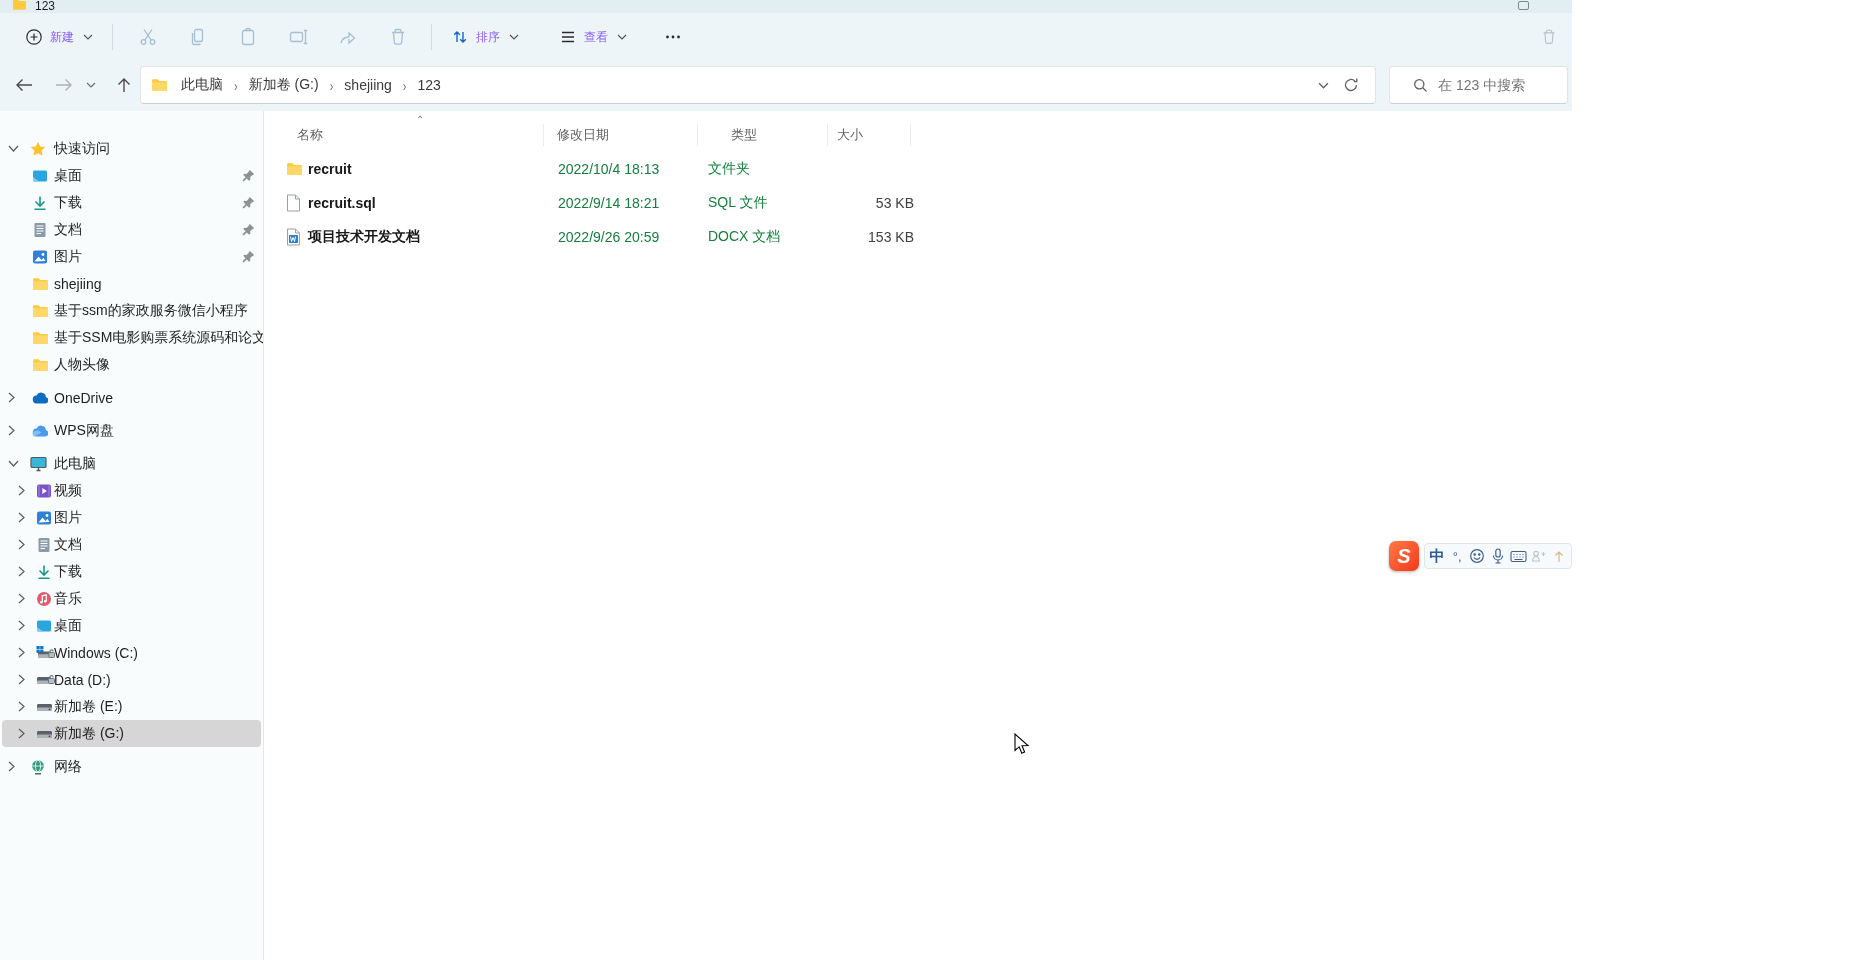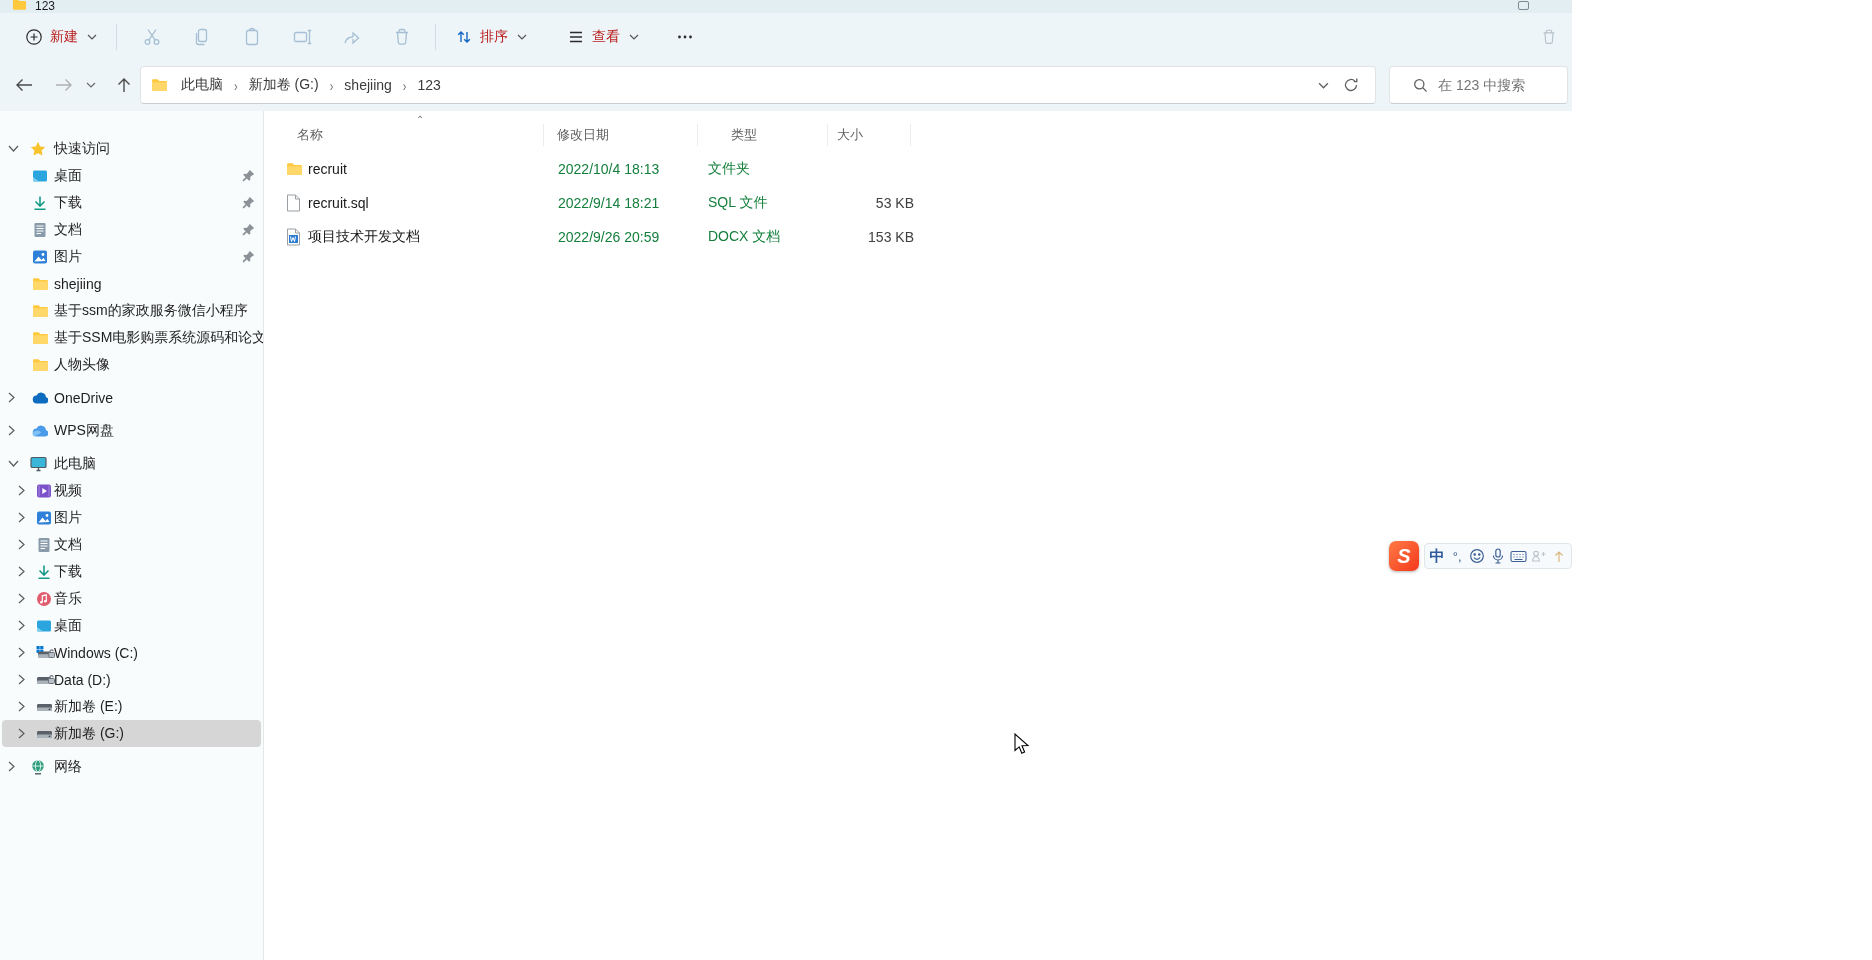--- a/index.html
+++ b/index.html
@@ -12,21 +12,21 @@
   .tab { position:absolute; left:6px; top:0; display:flex; align-items:flex-start; gap:8px; padding:0 6px; }
   .tab .ticon { margin-top:-2px; }
   .tab .tlabel { font-size:12px; color:#1b1b1b; margin-top:-1px; }
   .restore-part { position:absolute; left:1518px; top:1px; width:11px; height:9px; border:1px solid #7b8a91; border-radius:2px; background:transparent; }
 
   .chrome { position:absolute; left:0; top:13px; width:1572px; height:98px; background:#edf5f8; }
 
   
   .toolbar { position:absolute; left:0; top:1px; width:100%; height:46px; display:flex; align-items:center; }
   .tb-btn { display:flex; align-items:center; gap:7px; padding:6px 9px; border-radius:5px; cursor:default; }
-  .tb-label { font-size:14px; color:#b91c1c; }
+  .tb-label { font-size:12px; color:#8b5cf6; }
   .tb-sep { width:1px; height:26px; background:#d3dde2; margin:0 10px; }
   .tb-ico { display:flex; align-items:center; justify-content:center; width:38px; height:34px; border-radius:5px; }
   .chev-s { margin-left:2px; }
 
   
   .addr { position:absolute; left:0; top:47px; width:100%; height:50px; display:flex; align-items:center; }
   .nav-ic { width:32px; height:32px; display:flex; align-items:center; justify-content:center; border-radius:5px; }
   .crumbbar { position:absolute; left:140px; top:6px; width:1236px; height:38px; background:#fff; border:1px solid #e0e4e6; border-bottom-color:#c9cfd2; border-radius:4px; display:flex; align-items:center; padding:0 8px; }
   .crumb { display:flex; align-items:center; font-size:14px; color:#3b3b3b; }
   .crumb-item { padding:5px 9px; border-radius:4px; white-space:nowrap; }
@@ -49,21 +49,21 @@
 
   
   .content { position:absolute; left:264px; top:111px; width:1308px; height:849px; background:#fff; }
   .content-topline { position:absolute; left:264px; top:111px; width:1308px; height:1px; background:#e4e8ea; }
   .colhead { position:absolute; top:11px; left:0; width:100%; height:28px; font-size:13px; color:#5f5f5f; }
   .colhead .hcell { position:absolute; top:4px; cursor:default; }
   .colhead .hline { position:absolute; top:2px; width:1px; height:22px; background:#ececec; }
   .sortcaret { position:absolute; left:152px; top:-8px; color:#7a7a7a; font-size:10px; }
   .frow { position:absolute; left:4px; width:902px; height:31px; display:flex; align-items:center; border-radius:4px; font-size:14px; }
   .f-ic { position:absolute; left:18px; display:flex; }
-  .f-name { position:absolute; left:40px; color:#191919; }
+  .f-name { position:absolute; left:40px; color:#191919;font-weight:bold; }
   .f-date,.f-type { position:absolute; color:#15803d; }
   .f-date { left:290px; } .f-type { left:440px; }
   .f-size { position:absolute; width:100px; right:256px; text-align:right; color:#404040; }
 
   
   .ime { position:absolute; left:1389px; top:541px; height:30px; display:flex; align-items:center; }
   .ime-logo { width:30px; height:30px; border-radius:7px; background:linear-gradient(135deg,#ff7a45,#f4391c); color:#fff; font-weight:bold; font-size:20px; display:flex; align-items:center; justify-content:center; font-style:italic; box-shadow:0 1px 3px rgba(0,0,0,.3); }
   .ime-bar { display:flex; align-items:center; gap:4px; height:26px; margin-left:5px; background:#f7fafc; border:1px solid #dfe6ea; border-radius:4px; padding:0 4px; overflow:hidden; width:148px; }
   .ime-it { display:flex; align-items:center; justify-content:center; width:20px; height:22px; font-size:14px; color:#3c5f94; }
   .ime-cn { font-size:15px; color:#2f5b9e; font-weight:bold; }

